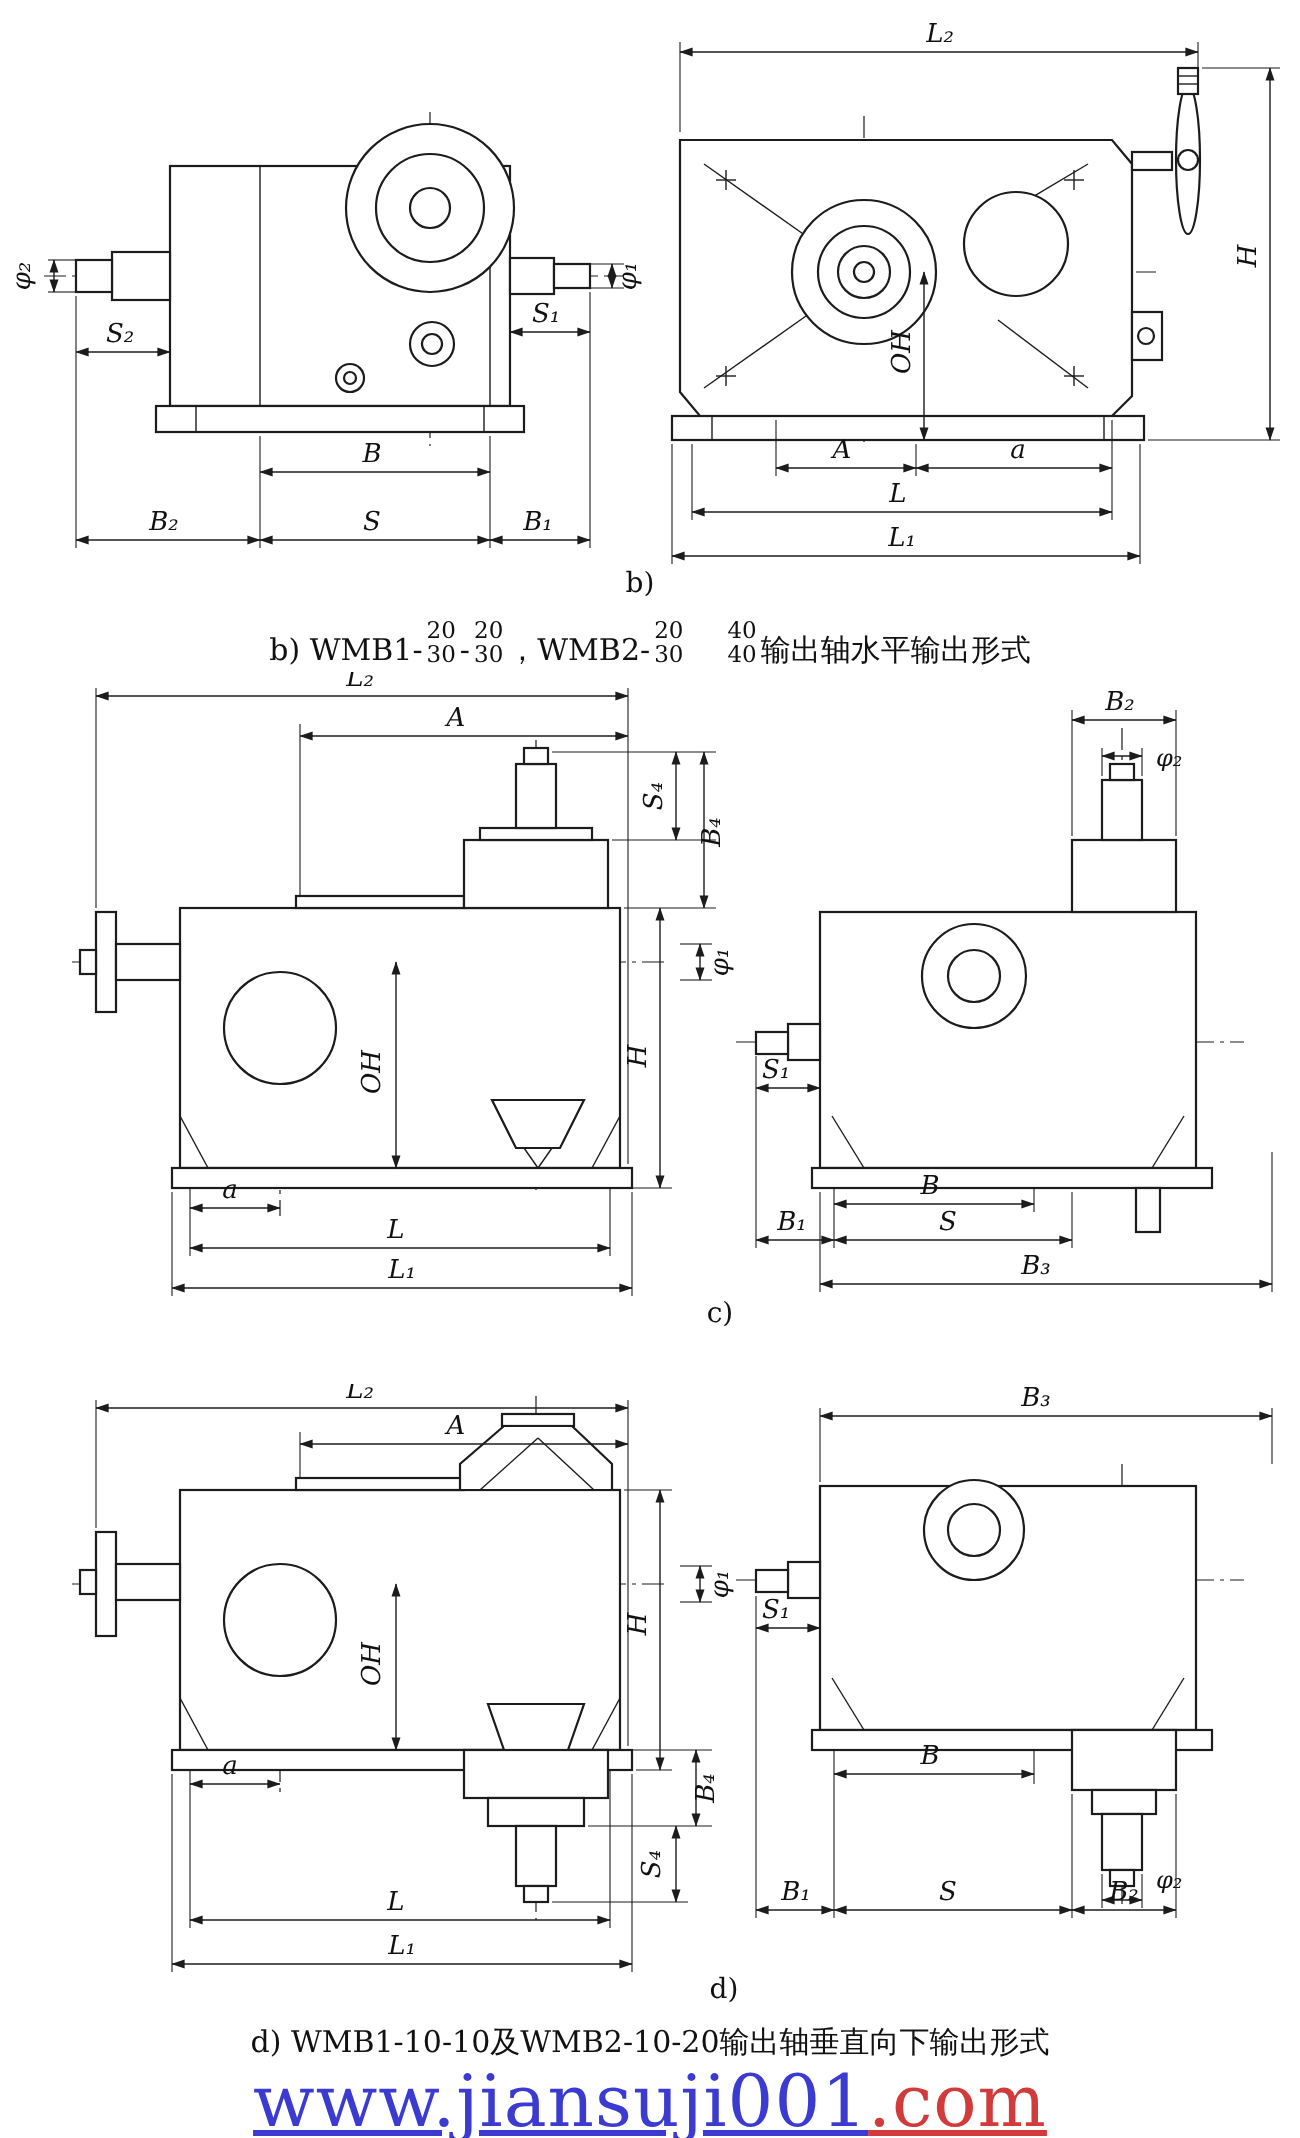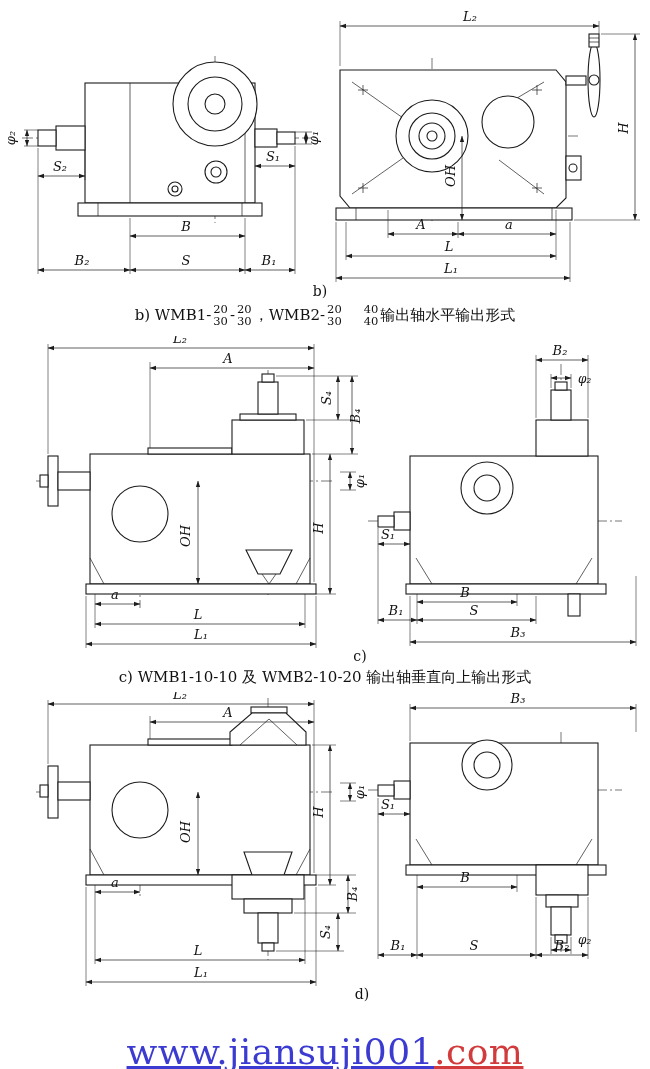--- a/index.html
+++ b/index.html
@@ -12,21 +12,21 @@
   .sh{fill:#fff;stroke:#1c1c1c;stroke-width:1.1}
   .shn{fill:none;stroke:#1c1c1c;stroke-width:1.1}
   .thin{fill:none;stroke:#1c1c1c;stroke-width:.7}
   .cl{fill:none;stroke:#1c1c1c;stroke-width:.6;stroke-dasharray:11 3 2 3}
   .dim{fill:none;stroke:#1c1c1c;stroke-width:.7}
   .ext{fill:none;stroke:#1c1c1c;stroke-width:.55}
   text.lbl{font-style:italic;font-size:13px;font-family:"DejaVu Serif",serif;fill:#111;text-anchor:middle}
   text.lbls{font-style:italic;font-size:12px;font-family:"DejaVu Serif",serif;fill:#111;text-anchor:start}
   text.tag{font-size:14px;font-family:"DejaVu Serif",serif;fill:#111;text-anchor:middle}
   .caption{position:absolute;left:0;width:100%;display:flex;justify-content:center;
-           align-items:center;gap:2px;font-size:15px;line-height:1.1}
+           align-items:flex-end;gap:2px;font-size:15px;line-height:1.1}
   .frac{display:inline-flex;flex-direction:column;align-items:center;font-size:11.5px;line-height:1.05}
   .footer{position:absolute;top:1031px;left:0;width:100%;text-align:center;
           font-size:36px;letter-spacing:.5px}
   .footer .blue{color:#3b3bd2;text-decoration:underline}
   .footer .red{color:#d23b3b;text-decoration:underline}
 </style>
 </head>
 <body>
 
 <div class="page">
@@ -297,23 +297,20 @@
 
     <line class="ext" x1="410" y1="260" x2="410" y2="310"></line>
     <line class="ext" x1="636" y1="240" x2="636" y2="310"></line>
     <line class="dim" x1="410" y1="306" x2="636" y2="306" marker-start="url(#ac)" marker-end="url(#ac)"></line>
     <text class="lbl" x="518" y="301">B₃</text>
 
     <text class="tag" x="360" y="325">c)</text>
   </g>
 </svg>
 
-<div class="caption" style="top:667px;height:20px">
-  <span>c) WMB1-10-10 及 WMB2-10-20 输出轴垂直向上输出形式</span>
-</div>
 
 <svg class="drw" style="top:692px" width="650" height="316" viewBox="0 0 650 316">
   <defs>
     <marker id="ad" markerWidth="10" markerHeight="8" refX="9" refY="4" orient="auto-start-reverse">
       <path d="M0,0.8 L9.5,4 L0,7.2 Z" fill="#1c1c1c"></path>
     </marker>
   </defs>
 
   <g>
     <line class="cl" x1="36" y1="100" x2="334" y2="100"></line>
@@ -425,18 +422,21 @@
     <line class="ext" x1="588" y1="205" x2="588" y2="267"></line>
     <line class="dim" x1="378" y1="263" x2="417" y2="263" marker-start="url(#ad)" marker-end="url(#ad)"></line>
     <line class="dim" x1="417" y1="263" x2="536" y2="263" marker-start="url(#ad)" marker-end="url(#ad)"></line>
     <line class="dim" x1="536" y1="263" x2="588" y2="263" marker-start="url(#ad)" marker-end="url(#ad)"></line>
     <text class="lbl" x="398" y="258">B₁</text>
     <text class="lbl" x="474" y="258">S</text>
     <text class="lbl" x="562" y="258">B₂</text>
   </g>
 </svg>
 
+<div class="caption" style="top:1009px;height:20px">
+  <span>d) WMB1-10-10及WMB2-10-20输出轴垂直向下输出形式</span>
+</div>
 
 <div class="footer">
   <span class="blue">www.jiansuji001</span><span class="red">.com</span>
 </div>
 
 </div>
 
 </body></html>

